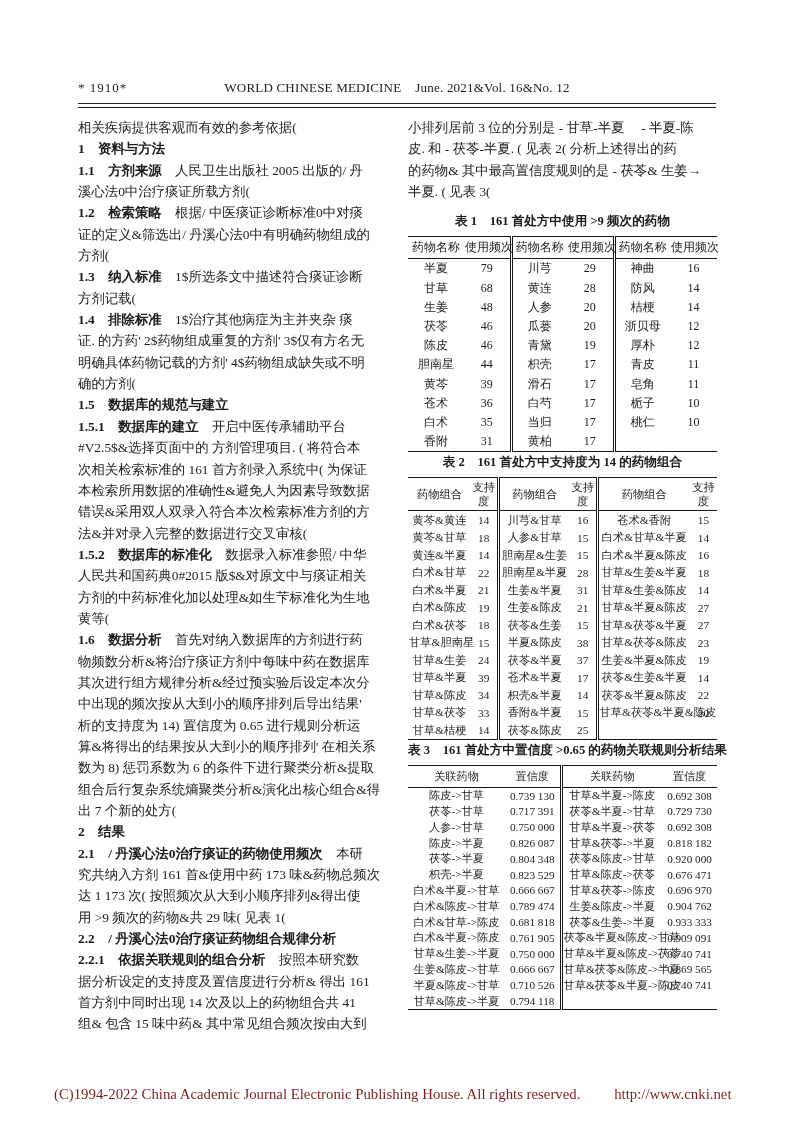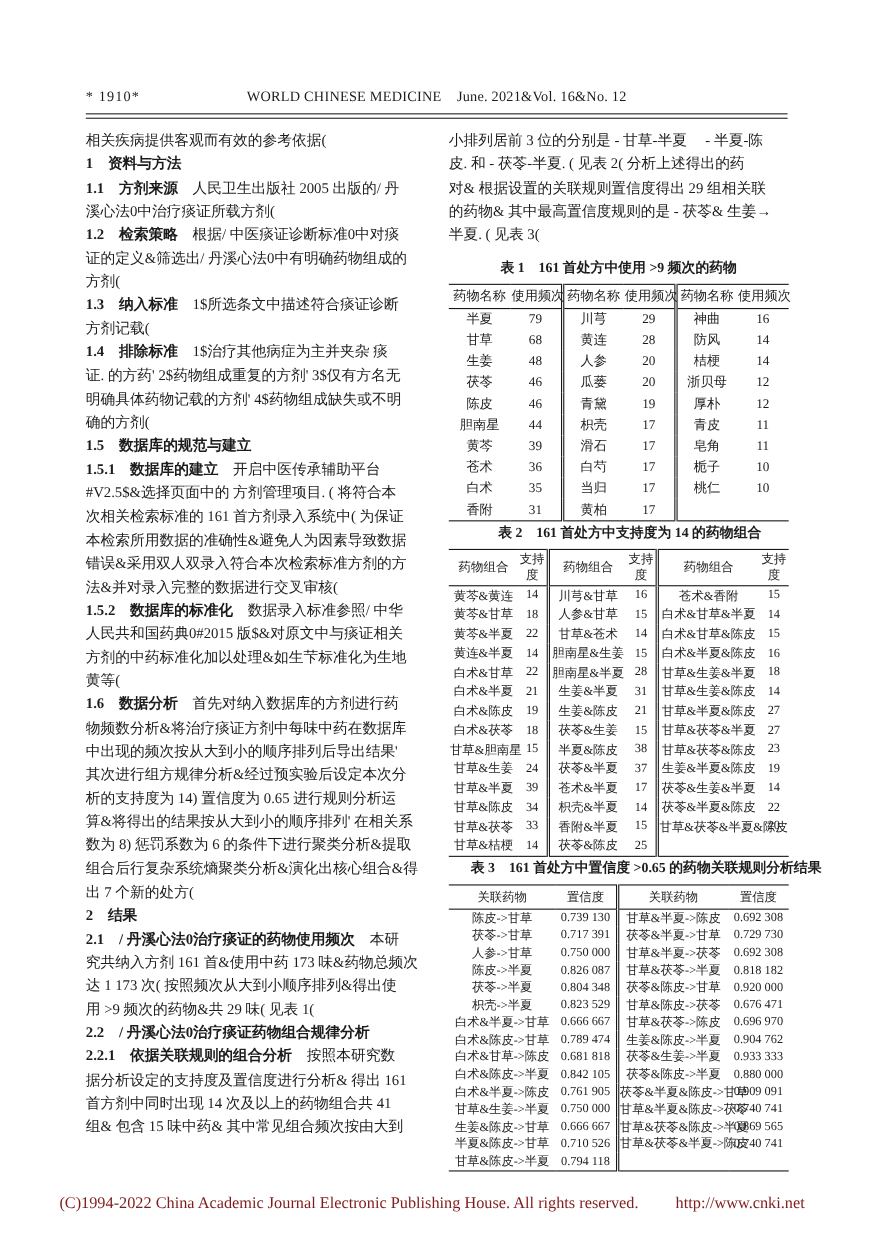--- a/index.html
+++ b/index.html
@@ -22,21 +22,21 @@
   
   .tbl-title{text-align:center;font-weight:bold;font-size:12.6px;margin:11px 0 6px;white-space:nowrap;}
   table.sci{border-collapse:collapse;width:100%;table-layout:fixed;
             border-top:1.5px solid #161616;border-bottom:1.5px solid #161616;}
   table.sci th{border-bottom:1px solid #161616;font-weight:normal;vertical-align:middle;}
   table.sci td,table.sci th{text-align:center;padding:0 1px;white-space:nowrap;overflow:visible;}
   .grp-sep{border-left:3px double #161616;}
   table.t1{font-size:12px;}       table.t1 td{height:19.2px;} table.t1 th{height:21px;}
   table.t2{font-size:11.3px;}     table.t2 td{height:17.5px;} table.t2 th{height:32px;line-height:14px;white-space:normal;}
   table.t3{font-size:11.2px;}     table.t3 td{height:15.8px;margin-left:48px;} table.t3 th{height:21px;}
-  .tspace1{margin-top:2px;margin-left:20px;}
+  .tspace1{margin-top:2px;}
   
   .footer{position:absolute;left:54px;top:1086px;font-size:14.8px;color:#7f1d1d;white-space:nowrap;}
   .footer .url{margin-left:30px;}
 </style>
 </head>
 <body>
 
 <div class="page">
 
   <div class="header">
@@ -71,43 +71,42 @@
         <div class="tl">次相关检索标准的 161 首方剂录入系统中( 为保证</div>
         <div class="tl">本检索所用数据的准确性&amp;避免人为因素导致数据</div>
         <div class="tl">错误&amp;采用双人双录入符合本次检索标准方剂的方</div>
         <div class="tl">法&amp;并对录入完整的数据进行交叉审核(</div>
         <div class="tl"><b>1.5.2　数据库的标准化</b>　数据录入标准参照/ 中华</div>
         <div class="tl">人民共和国药典0#2015 版$&amp;对原文中与痰证相关</div>
         <div class="tl">方剂的中药标准化加以处理&amp;如生芐标准化为生地</div>
         <div class="tl">黄等(</div>
         <div class="tl"><b>1.6　数据分析</b>　首先对纳入数据库的方剂进行药</div>
         <div class="tl">物频数分析&amp;将治疗痰证方剂中每味中药在数据库</div>
+        <div class="tl">其次进行组方规律分析&amp;经过预实验后设定本次分</div>
         <div class="tl">中出现的频次按从大到小的顺序排列后导出结果'</div>
-        <div class="tl">其次进行组方规律分析&amp;经过预实验后设定本次分</div>
         <div class="tl">析的支持度为 14) 置信度为 0.65 进行规则分析运</div>
         <div class="tl">算&amp;将得出的结果按从大到小的顺序排列' 在相关系</div>
         <div class="tl">数为 8) 惩罚系数为 6 的条件下进行聚类分析&amp;提取</div>
         <div class="tl">组合后行复杂系统熵聚类分析&amp;演化出核心组合&amp;得</div>
         <div class="tl">出 7 个新的处方(</div>
         <div class="tl hd">2　结果</div>
         <div class="tl"><b>2.1　/ 丹溪心法0治疗痰证的药物使用频次</b>　本研</div>
         <div class="tl">究共纳入方剂 161 首&amp;使用中药 173 味&amp;药物总频次</div>
         <div class="tl">达 1 173 次( 按照频次从大到小顺序排列&amp;得出使</div>
         <div class="tl">用 &gt;9 频次的药物&amp;共 29 味( 见表 1(</div>
         <div class="tl hd">2.2　/ 丹溪心法0治疗痰证药物组合规律分析</div>
         <div class="tl"><b>2.2.1　依据关联规则的组合分析</b>　按照本研究数</div>
         <div class="tl">据分析设定的支持度及置信度进行分析&amp; 得出 161</div>
         <div class="tl">首方剂中同时出现 14 次及以上的药物组合共 41</div>
         <div class="tl">组&amp; 包含 15 味中药&amp; 其中常见组合频次按由大到</div>
       </div>
     <div class="colR">
       <div>
           <div class="tl">小排列居前 3 位的分别是 - 甘草-半夏　 - 半夏-陈</div>
           <div class="tl">皮. 和 - 茯苓-半夏. ( 见表 2( 分析上述得出的药</div>
-          <div class="tl">对&amp; 根据设置的关联规则置信度得出 29 组相关联</div>
           <div class="tl">的药物&amp; 其中最高置信度规则的是 - 茯苓&amp; 生姜→</div>
           <div class="tl">半夏. ( 见表 3(</div>
         </div>
 
       <div class="tbl-title">表 1　161 首处方中使用 &gt;9 频次的药物</div>
       <table class="sci t1">
           <colgroup>
             <col style="width: 56px;">
             <col style="width: 47px;">
             <col style="width: 56px;">
@@ -240,28 +239,20 @@
             </tr>
             <tr>
               <td>黄芩&amp;甘草</td>
               <td>18</td>
               <td class="grp-sep">人参&amp;甘草</td>
               <td>15</td>
               <td class="grp-sep">白术&amp;甘草&amp;半夏</td>
               <td>14</td>
             </tr>
             <tr>
-              <td>黄芩&amp;半夏</td>
-              <td>22</td>
-              <td class="grp-sep">甘草&amp;苍术</td>
-              <td>14</td>
-              <td class="grp-sep">白术&amp;甘草&amp;陈皮</td>
-              <td>15</td>
-            </tr>
-            <tr>
               <td>黄连&amp;半夏</td>
               <td>14</td>
               <td class="grp-sep">胆南星&amp;生姜</td>
               <td>15</td>
               <td class="grp-sep">白术&amp;半夏&amp;陈皮</td>
               <td>16</td>
             </tr>
             <tr>
               <td>白术&amp;甘草</td>
               <td>22</td>
@@ -410,26 +401,20 @@
               <td class="grp-sep">生姜&amp;陈皮-&gt;半夏</td>
               <td>0.904 762</td>
             </tr>
             <tr>
               <td>白术&amp;甘草-&gt;陈皮</td>
               <td>0.681 818</td>
               <td class="grp-sep">茯苓&amp;生姜-&gt;半夏</td>
               <td>0.933 333</td>
             </tr>
             <tr>
-              <td>白术&amp;陈皮-&gt;半夏</td>
-              <td>0.842 105</td>
-              <td class="grp-sep">茯苓&amp;陈皮-&gt;半夏</td>
-              <td>0.880 000</td>
-            </tr>
-            <tr>
               <td>白术&amp;半夏-&gt;陈皮</td>
               <td>0.761 905</td>
               <td class="grp-sep">茯苓&amp;半夏&amp;陈皮-&gt;甘草</td>
               <td>0.909 091</td>
             </tr>
             <tr>
               <td>甘草&amp;生姜-&gt;半夏</td>
               <td>0.750 000</td>
               <td class="grp-sep">甘草&amp;半夏&amp;陈皮-&gt;茯苓</td>
               <td>0.740 741</td>

